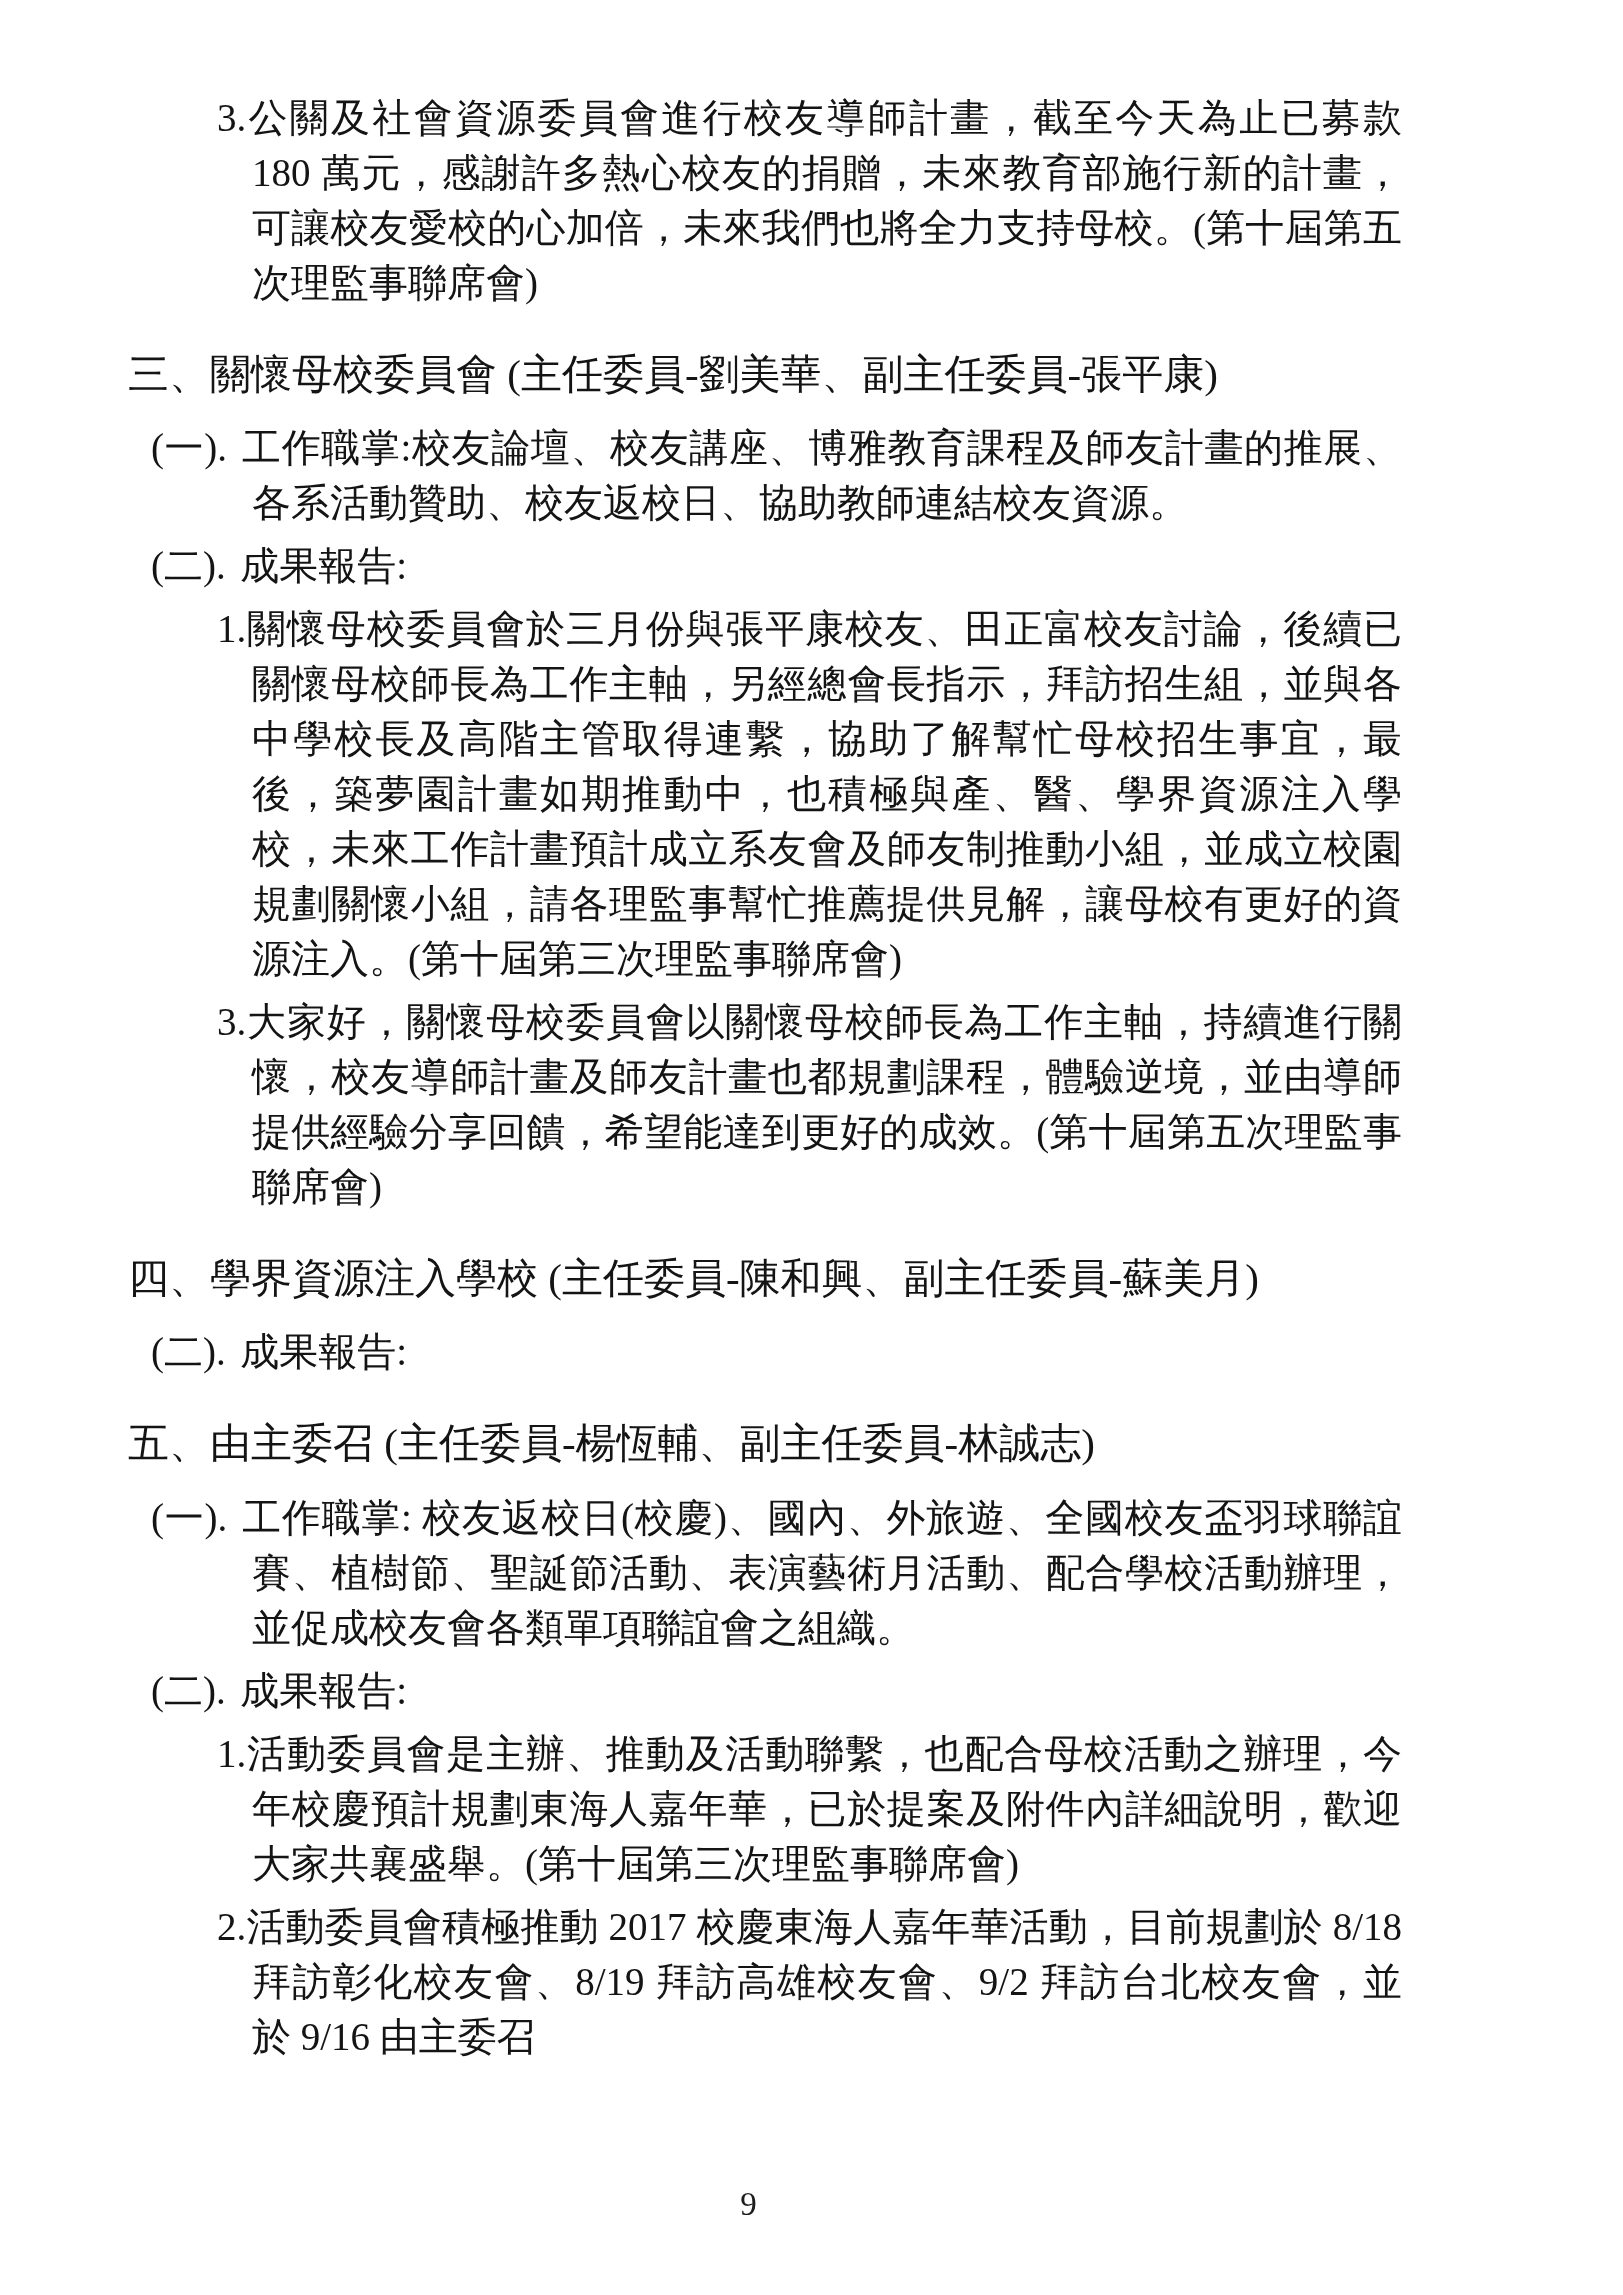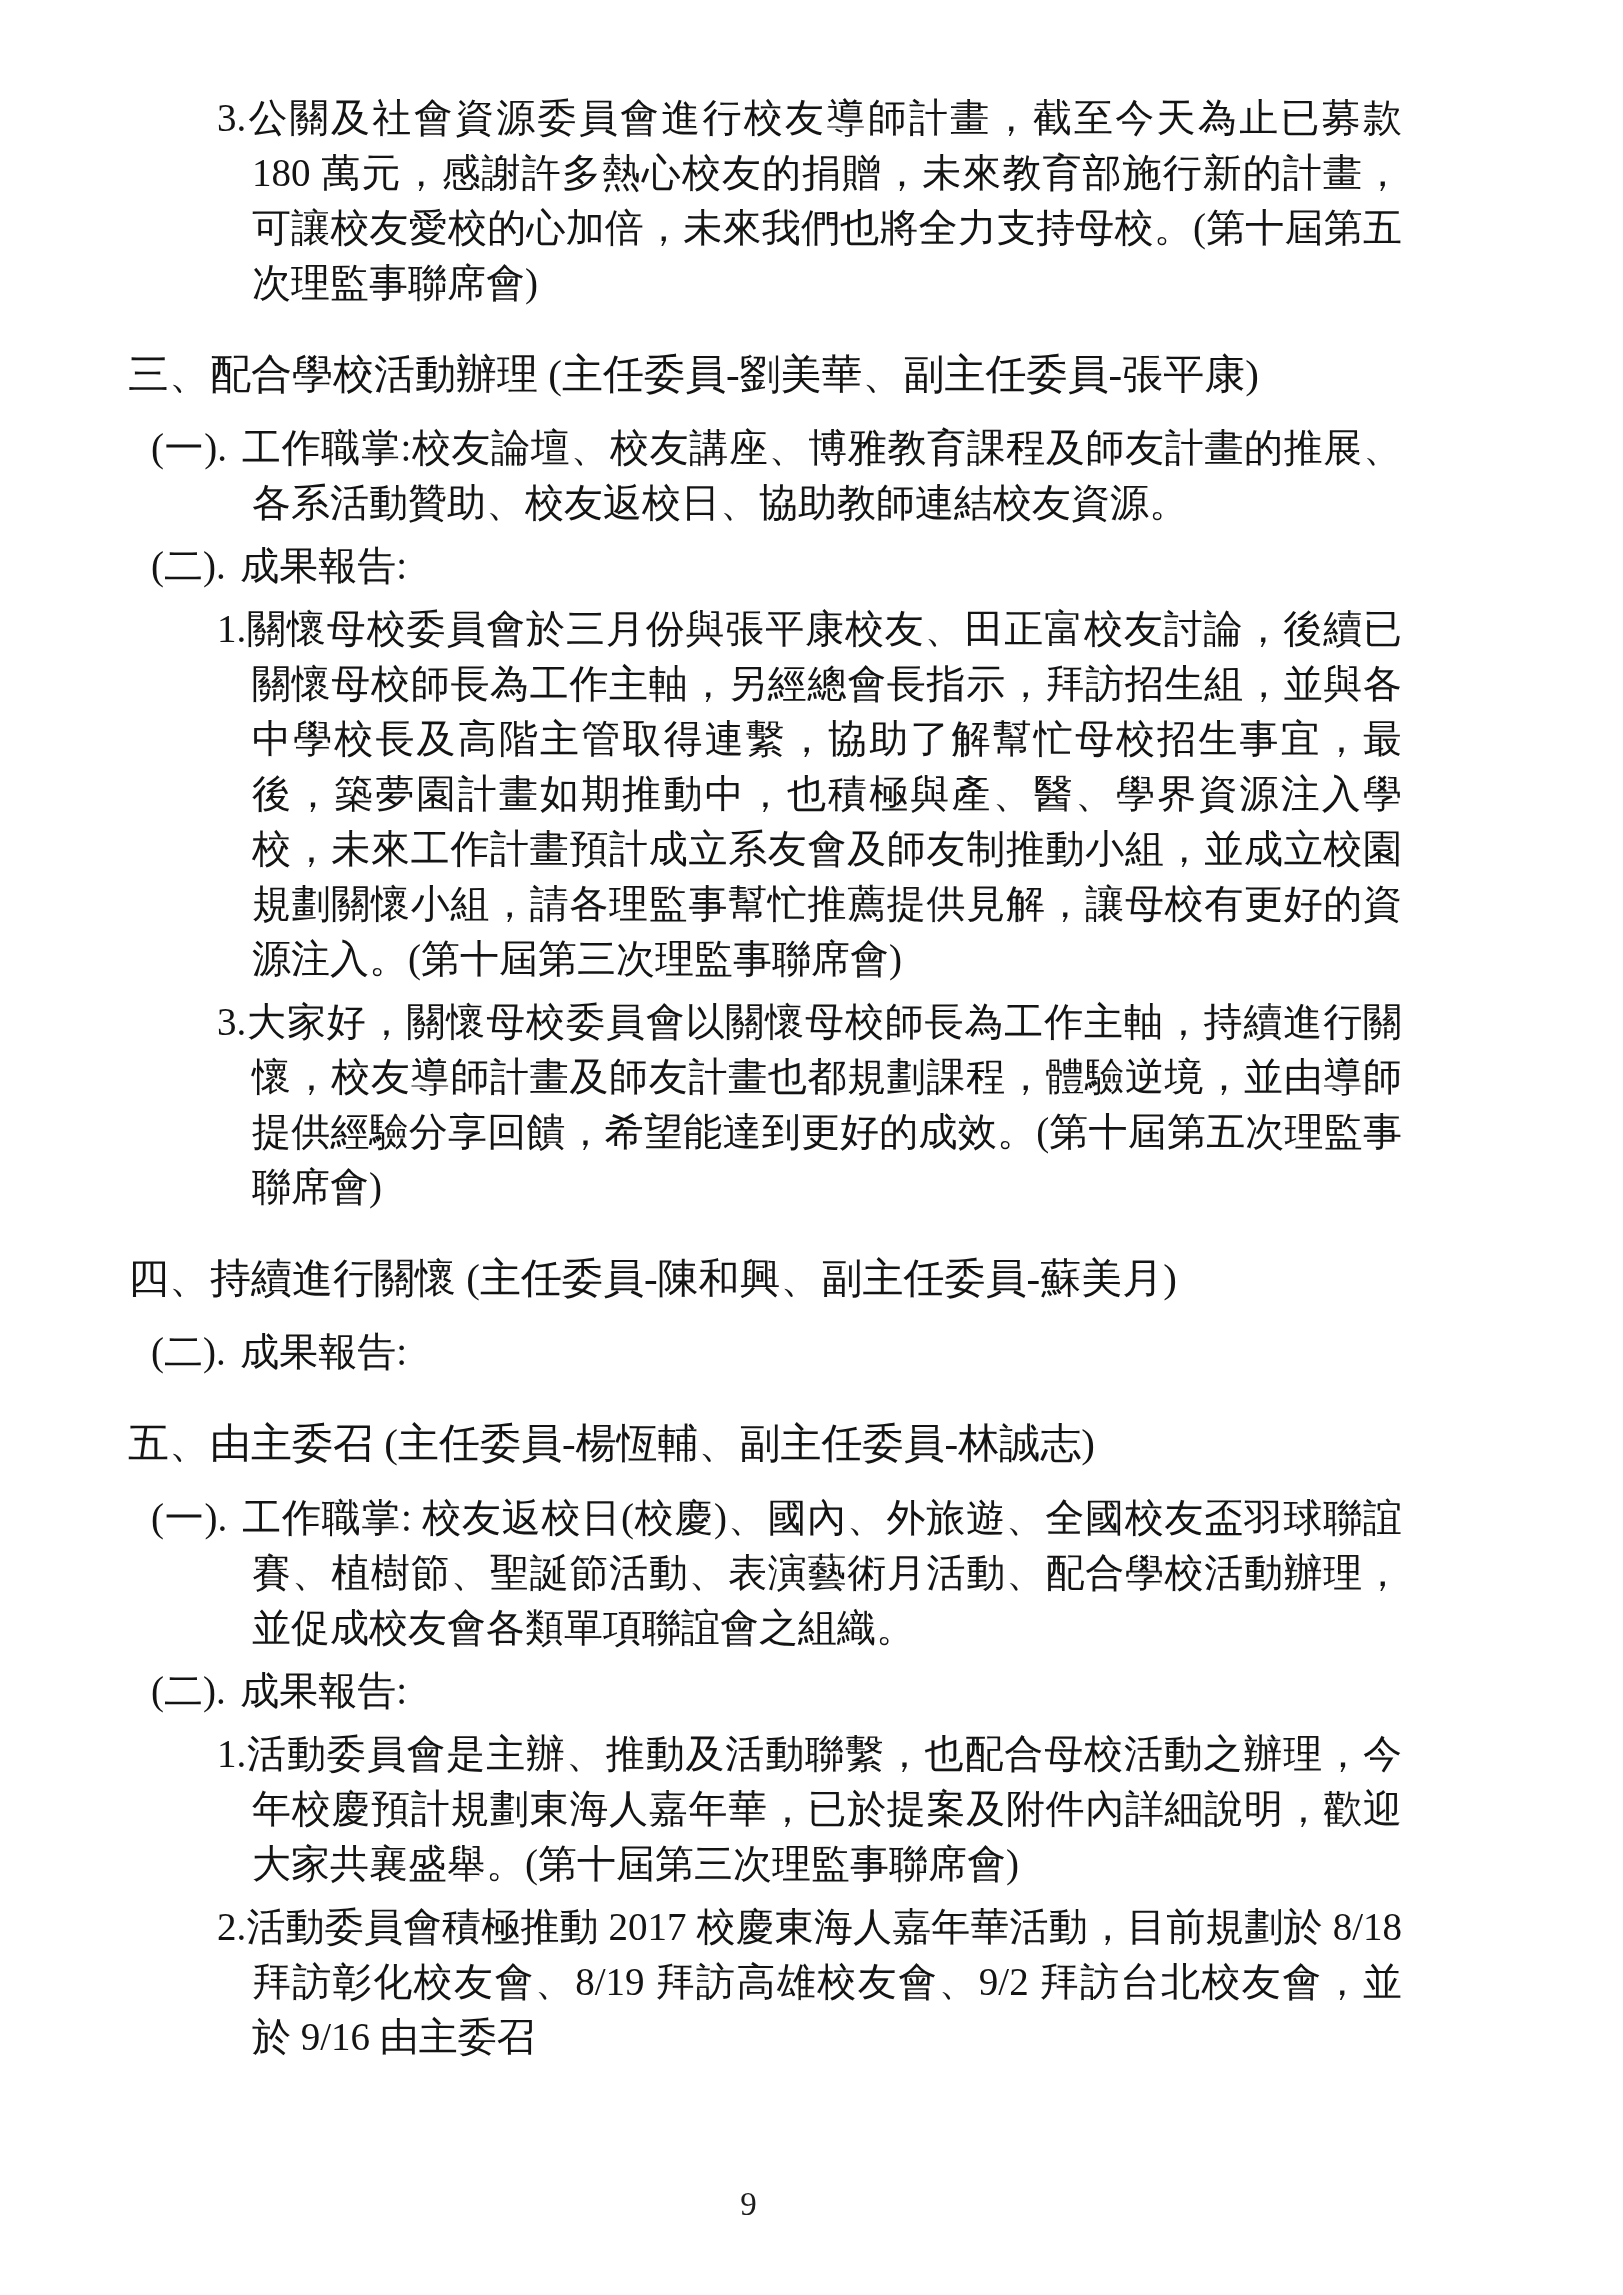--- a/index.html
+++ b/index.html
@@ -55,29 +55,29 @@
 </style>
 </head>
 <body>
 
 <div class="sheet">
   <div class="content">
 
     <div class="para num-item"><span>3.</span><span>公關及社會資源委員會進行校友導師計畫，截至今天為止已募款 180 萬元，感謝許多熱心校友的捐贈，未來教育部施行新的計畫，可讓校友愛校的心加倍，未來我們也將全力支持母校。(第十屆第五次理監事聯席會)</span></div>
 
     <section>
-      <h2 class="para sec-heading">三、配合學校活動辦理 (主任委員-劉美華、副主任委員-張平康)</h2>
+      <h2 class="para sec-heading">三、關懷母校委員會 (主任委員-劉美華、副主任委員-張平康)</h2>
       <div class="para sub"><span class="sub-label">(一).</span><span>工作職掌:校友論壇、校友講座、博雅教育課程及師友計畫的推展、各系活動贊助、校友返校日、協助教師連結校友資源。</span></div>
       <div class="para sub"><span class="sub-label">(二).</span><span>成果報告:</span></div>
       <div class="para num-item"><span>1.</span><span>關懷母校委員會於三月份與張平康校友、田正富校友討論，後續已關懷母校師長為工作主軸，另經總會長指示，拜訪招生組，並與各中學校長及高階主管取得連繫，協助了解幫忙母校招生事宜，最後，築夢園計畫如期推動中，也積極與產、醫、學界資源注入學校，未來工作計畫預計成立系友會及師友制推動小組，並成立校園規劃關懷小組，請各理監事幫忙推薦提供見解，讓母校有更好的資源注入。(第十屆第三次理監事聯席會)</span></div>
       <div class="para num-item"><span>3.</span><span>大家好，關懷母校委員會以關懷母校師長為工作主軸，持續進行關懷，校友導師計畫及師友計畫也都規劃課程，體驗逆境，並由導師提供經驗分享回饋，希望能達到更好的成效。(第十屆第五次理監事聯席會)</span></div>
     </section>
 
     <section>
-      <h2 class="para sec-heading">四、持續進行關懷 (主任委員-陳和興、副主任委員-蘇美月)</h2>
+      <h2 class="para sec-heading">四、學界資源注入學校 (主任委員-陳和興、副主任委員-蘇美月)</h2>
       <div class="para sub"><span class="sub-label">(二).</span><span>成果報告:</span></div>
     </section>
 
     <section>
       <h2 class="para sec-heading">五、由主委召 (主任委員-楊恆輔、副主任委員-林誠志)</h2>
       <div class="para sub"><span class="sub-label">(一).</span><span>工作職掌: 校友返校日(校慶)、國內、外旅遊、全國校友盃羽球聯誼賽、植樹節、聖誕節活動、表演藝術月活動、配合學校活動辦理，並促成校友會各類單項聯誼會之組織。</span></div>
       <div class="para sub"><span class="sub-label">(二).</span><span>成果報告:</span></div>
       <div class="para num-item"><span>1.</span><span>活動委員會是主辦、推動及活動聯繫，也配合母校活動之辦理，今年校慶預計規劃東海人嘉年華，已於提案及附件內詳細說明，歡迎大家共襄盛舉。(第十屆第三次理監事聯席會)</span></div>
       <div class="para num-item"><span>2.</span><span>活動委員會積極推動 2017 校慶東海人嘉年華活動，目前規劃於 8/18 拜訪彰化校友會、8/19 拜訪高雄校友會、9/2 拜訪台北校友會，並於 9/16 由主委召</span></div>
     </section>

